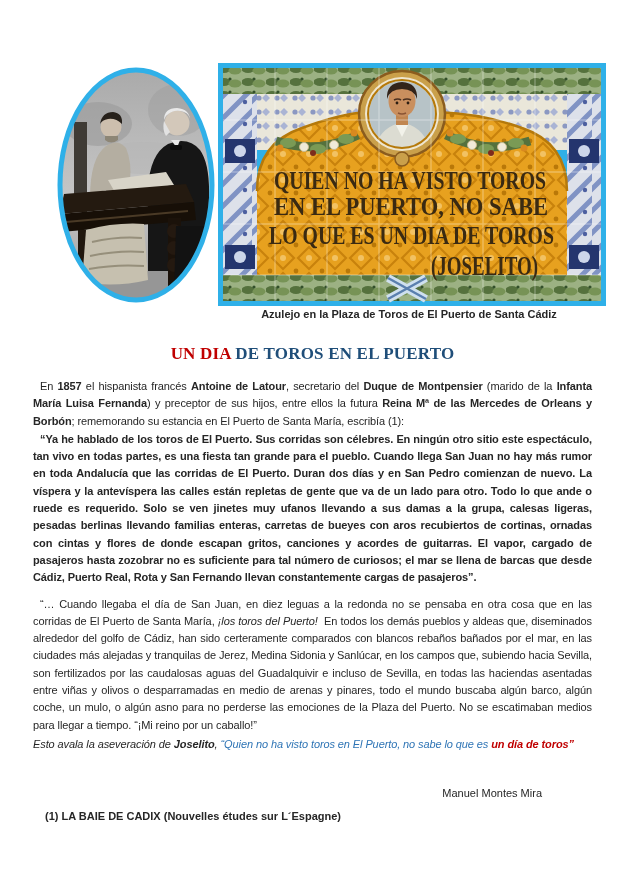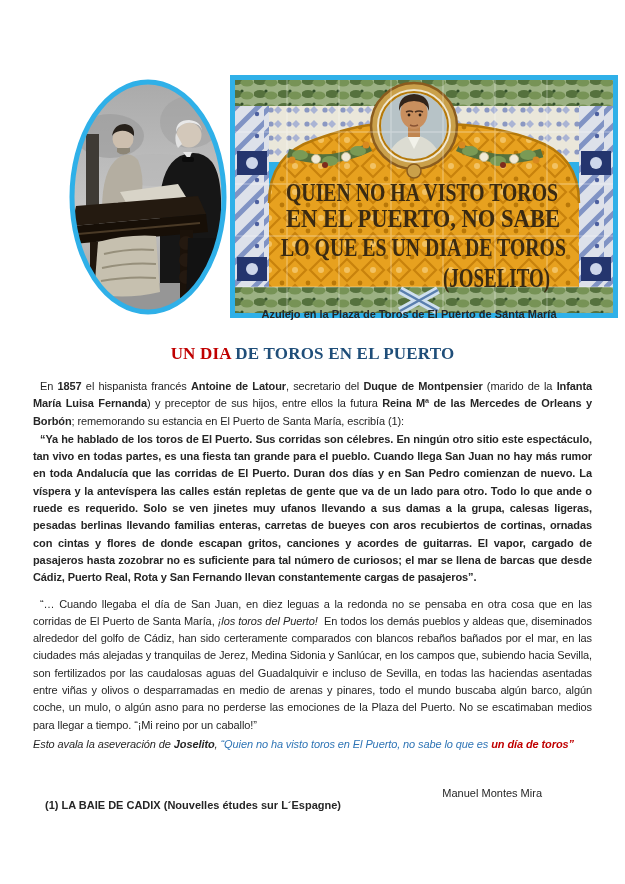--- a/index.html
+++ b/index.html
@@ -1,42 +1,42 @@
 <!DOCTYPE html>
 <html><head>
 <meta charset="utf-8">
 <style>
   html,body{margin:0;padding:0;background:#888;}
   .page{
     position:relative;width:625px;height:884px;background:#ffffff;
     margin:0 auto;overflow:hidden;
     font-family:"Liberation Sans",sans-serif;color:#262626;
   }
-  .fig{position:absolute;margin:12px;padding:8px;}
+  .fig{position:absolute;margin:0;padding:8px;}
   .fig svg{display:block;}
   .caption{
     position:absolute;text-align:center;font-size:11px;font-weight:bold;
     color:#262626;letter-spacing:0px;
   }
   .flow{position:absolute;left:33px;right:33px;top:0;}
   .title{
     margin:344px 0 0 0;text-align:center;
     font-family:"Liberation Serif",serif;font-size:17px;font-weight:bold;
     letter-spacing:.2px;
   }
   .para{
     margin:0;text-align:justify;font-size:11px;line-height:17.3px;
     text-indent:7px;letter-spacing:-0.1px;
   }
   .p1{margin-top:14px;font-weight:normal;}
   .p2{margin-top:1px;font-weight:bold;}
   .p3{margin-top:9px;font-weight:normal;}
   .p4{margin-top:2px;font-style:italic;font-weight:normal;text-indent:0;text-align:left;}
   .signature{margin-top:34px;text-align:right;padding-right:50px;font-size:11px;}
-  .footnote{padding-left:12px;font-size:11px;font-weight:bold;}
+  .footnote{margin-top:11px;padding-left:12px;font-size:11px;font-weight:bold;}
 </style>
 </head>
 <body>
 
 <div class="page">
 
   <figure class="fig" style="left:48px;top:58px;">
     <svg width="160" height="238" viewBox="0 0 160 238">
       <defs>
         <clipPath id="ovalClip">
@@ -211,21 +211,21 @@
 
       <g font-family="'Liberation Serif',serif" font-weight="bold" fill="#3A2A12">
         <text x="56" y="126" font-size="25" textLength="272" lengthAdjust="spacingAndGlyphs">QUIEN NO HA VISTO TOROS</text>
         <text x="56" y="152" font-size="25" textLength="274" lengthAdjust="spacingAndGlyphs">EN EL PUERTO, NO SABE</text>
         <text x="51" y="181" font-size="25" textLength="285" lengthAdjust="spacingAndGlyphs">LO QUE ES UN DIA DE TOROS</text>
         <text x="213" y="212" font-size="27" textLength="107" lengthAdjust="spacingAndGlyphs">(JOSELITO)</text>
       </g>
     </svg>
   </figure>
 
-  <div class="caption" style="left:228px;top:308px;width:362px;">Azulejo en la Plaza de Toros de El Puerto de Santa María</div>
+  <div class="caption" style="left:228px;top:308px;width:362px;">Azulejo en la Plaza de Toros de El Puerto de Santa Cádiz</div>
 
   <div class="flow">
     <h1 class="title"><span style="font-weight: bold; color: rgb(192, 0, 0);">UN DIA</span><span style="font-weight: bold; color: rgb(31, 78, 121);"> DE TOROS EN EL PUERTO</span></h1>
     <p class="para p1"><span>En </span><span style="font-weight: bold;">1857</span><span> el hispanista francés </span><span style="font-weight: bold;">Antoine de Latour</span><span>, secretario del </span><span style="font-weight: bold;">Duque de Montpensier</span><span> (marido de la </span><span style="font-weight: bold;">Infanta María Luisa Fernanda</span><span>) y preceptor de sus hijos, entre ellos la futura </span><span style="font-weight: bold;">Reina Mª de las Mercedes de Orleans y Borbón</span><span>; rememorando su estancia en El Puerto de Santa María, escribía (1):</span></p>
     <p class="para p2"><span>“Ya he hablado de los toros de El Puerto. Sus corridas son célebres. En ningún otro sitio este espectáculo, tan vivo en todas partes, es una fiesta tan grande para el pueblo. Cuando llega San Juan no hay más rumor en toda Andalucía que las corridas de El Puerto. Duran dos días y en San Pedro comienzan de nuevo. La víspera y la antevíspera las calles están repletas de gente que va de un lado para otro. Todo lo que ande o ruede es requerido. Solo se ven jinetes muy ufanos llevando a sus damas a la grupa, calesas ligeras, pesadas berlinas llevando familias enteras, carretas de bueyes con aros recubiertos de cortinas, ornadas con cintas y flores de donde escapan gritos, canciones y acordes de guitarras. El vapor, cargado de pasajeros hasta zozobrar no es suficiente para tal número de curiosos; el mar se llena de barcas que desde Cádiz, Puerto Real, Rota y San Fernando llevan constantemente cargas de pasajeros”.</span></p>
     <p class="para p3"><span>“… Cuando llegaba el día de San Juan, en diez leguas a la redonda no se pensaba en otra cosa que en las corridas de El Puerto de Santa María, </span><span style="font-style: italic;">¡los toros del Puerto!</span><span>&nbsp; En todos los demás pueblos y aldeas que, diseminados alrededor del golfo de Cádiz, han sido certeramente comparados con blancos rebaños bañados por el mar, en las ciudades más alejadas y tranquilas de Jerez, Medina Sidonia y Sanlúcar, en los campos que, subiendo hacia Sevilla, son fertilizados por las caudalosas aguas del Guadalquivir e incluso de Sevilla, en todas las haciendas asentadas entre viñas y olivos o desparramadas en medio de arenas y pinares, todo el mundo buscaba algún barco, algún coche, un mulo, o algún asno para no perderse las emociones de la Plaza del Puerto. No se escatimaban medios para llegar a tiempo. “¡Mi reino por un caballo!”</span></p>
     <p class="para p4"><span style="font-style: italic;">Esto avala la aseveración de </span><span style="font-weight: bold; font-style: italic;">Joselito</span><span style="font-style: italic;">, </span><span style="font-style: italic; color: rgb(46, 116, 181);">“Quien no ha visto toros en El Puerto, no sabe lo que es </span><span style="font-weight: bold; font-style: italic; color: rgb(192, 0, 0);">un día de toros”</span></p>
     <div class="signature">Manuel Montes Mira</div>
     <div class="footnote">(1)  LA BAIE DE CADIX (Nouvelles études sur L´Espagne)</div>
   </div>

